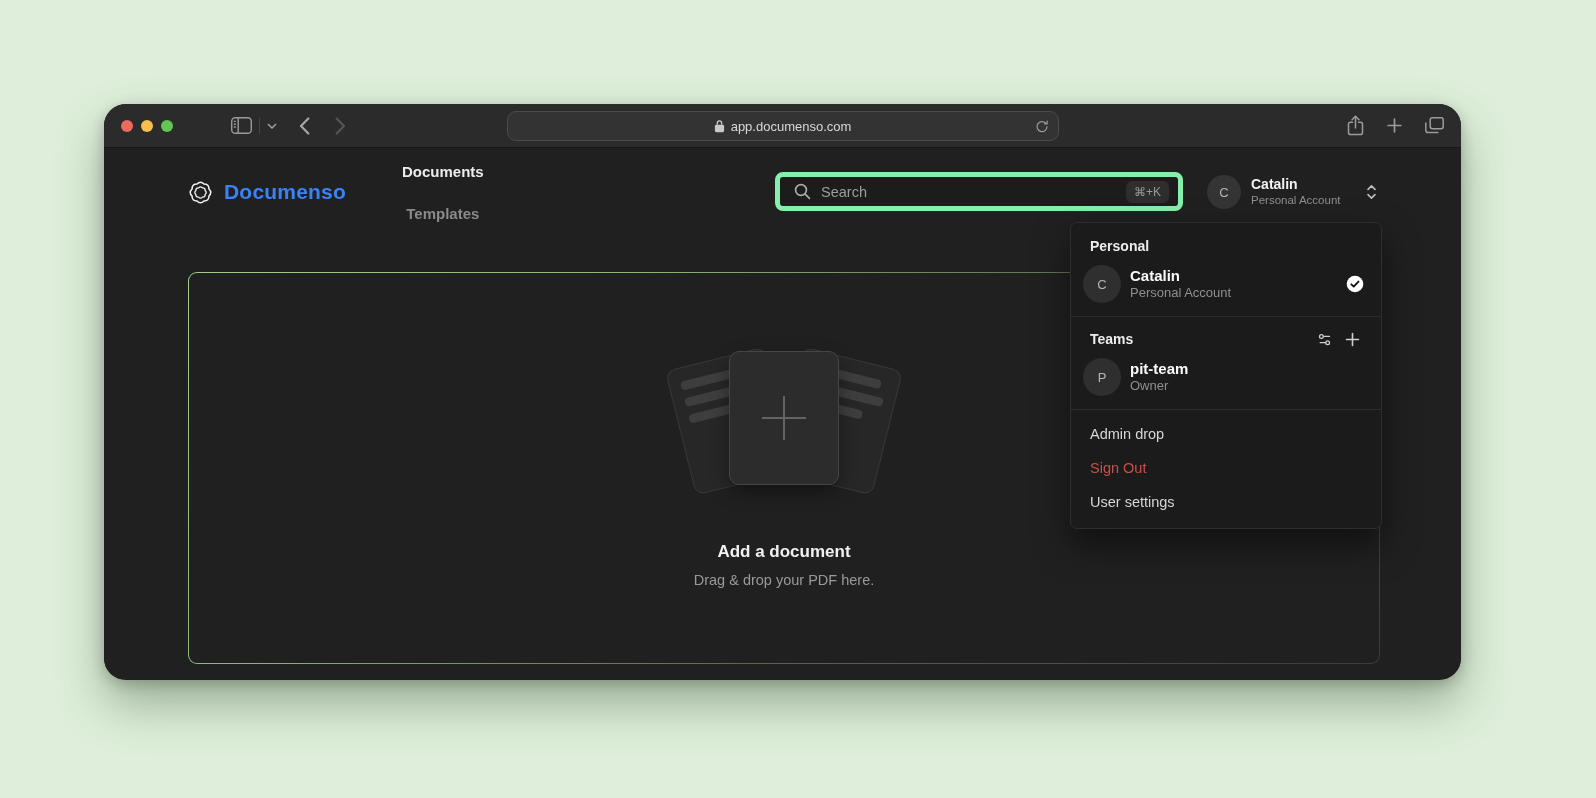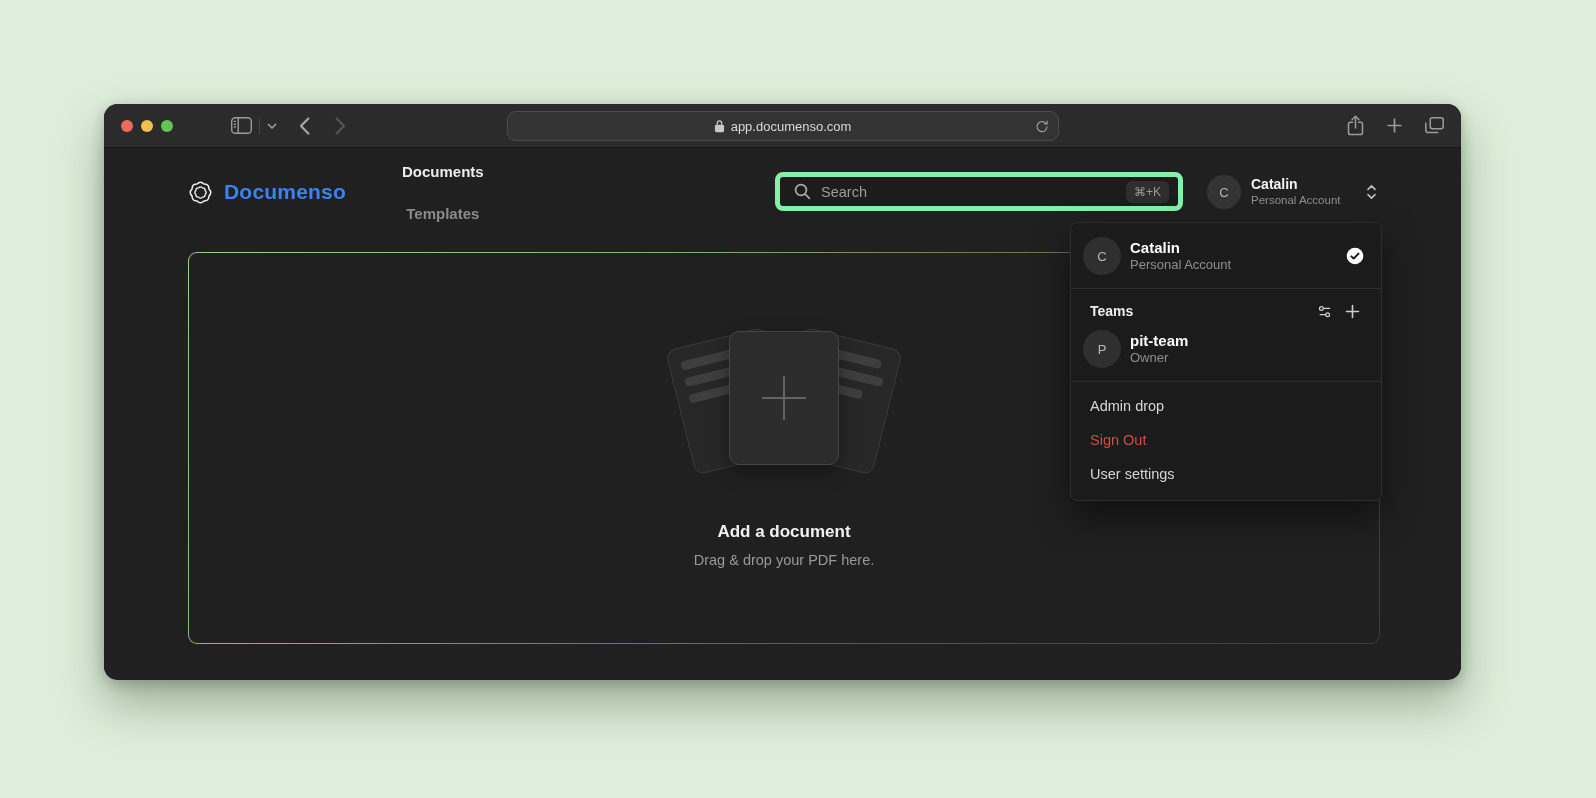--- a/index.html
+++ b/index.html
@@ -3,21 +3,21 @@
 <meta charset="utf-8">
 <style>
   * { margin:0; padding:0; box-sizing:border-box; }
   html,body { width:1596px; height:798px; }
   body { font-family:"Liberation Sans", sans-serif; }
 
   .stage { position:relative; width:1596px; height:798px; background:#deeeda; overflow:hidden; }
 
   .window {
     position:absolute; left:104px; top:104px; width:1357px; height:576px;
-    border-radius:14px; overflow:hidden; background:#202020;
+    border-radius:22px; overflow:hidden; background:#202020;
     box-shadow:0 24px 48px rgba(45,70,40,.38), 0 4px 14px rgba(0,0,0,.22);
   }
 
   
   .toolbar {
     height:44px; background:#2b2b2b; border-bottom:1px solid #161616;
     display:flex; align-items:center; padding:0 17px; position:relative;
   }
   .lights { display:flex; gap:8px; }
   .light { width:12px; height:12px; border-radius:50%; border:none; padding:0; cursor:default; }
@@ -64,21 +64,21 @@
   .avatar { border-radius:50%; background:#343434; color:#b5b5b5; display:flex; align-items:center; justify-content:center; flex:none; }
   .avatar.sm { width:34px; height:34px; font-size:13px; }
   .avatar.md { width:38px; height:38px; font-size:13px; background:#2f2f2f; }
   .acct-text { display:flex; flex-direction:column; gap:2px; }
   .acct-name { font-size:14px; font-weight:700; color:#f2f2f2; line-height:1.1; }
   .acct-sub  { font-size:11.5px; color:#8f8f8f; line-height:1.1; }
   .acct-chevrons { margin-left:auto; display:flex; }
 
   
   .dropzone {
-    position:absolute; left:84px; top:104px; width:1192px; height:392px;
+    position:absolute; left:84px; top:124px; width:1192px; height:392px;
     border-radius:9px; border:1px solid transparent;
     background:
       linear-gradient(#202020,#202020) padding-box,
       linear-gradient(135deg,#a6cc8b 0%,#8db673 28%,#5a624d 62%,#3b3b3b 100%) border-box;
     display:flex; flex-direction:column; align-items:center; justify-content:center;
     padding-bottom:8px;
   }
   .illustration { position:relative; width:236px; height:164px; margin-bottom:38px; }
   .card { position:absolute; border-radius:10px; }
   .card.side { width:102px; height:128px; top:17px; background:#272727; border:1px solid #393939;
@@ -261,20 +261,21 @@
           </div>
           <div class="card center">
             <span class="plus-mark"></span>
           </div>
         </div>
         <div class="dz-title">Add a document</div>
         <div class="dz-sub">Drag &amp; drop your PDF here.</div>
       </div>
 
       <div class="menu">
+        <div class="menu-label">Personal</div>
 
         <button class="menu-row">
           <span class="avatar md">C</span>
           <span class="row-text">
             <span class="row-name">Catalin</span>
             <span class="row-sub">Personal Account</span>
           </span>
           <span class="check">
             <svg width="18" height="18" viewBox="0 0 18 18">
               <circle cx="9" cy="9" r="8.3" fill="#ffffff"></circle>

